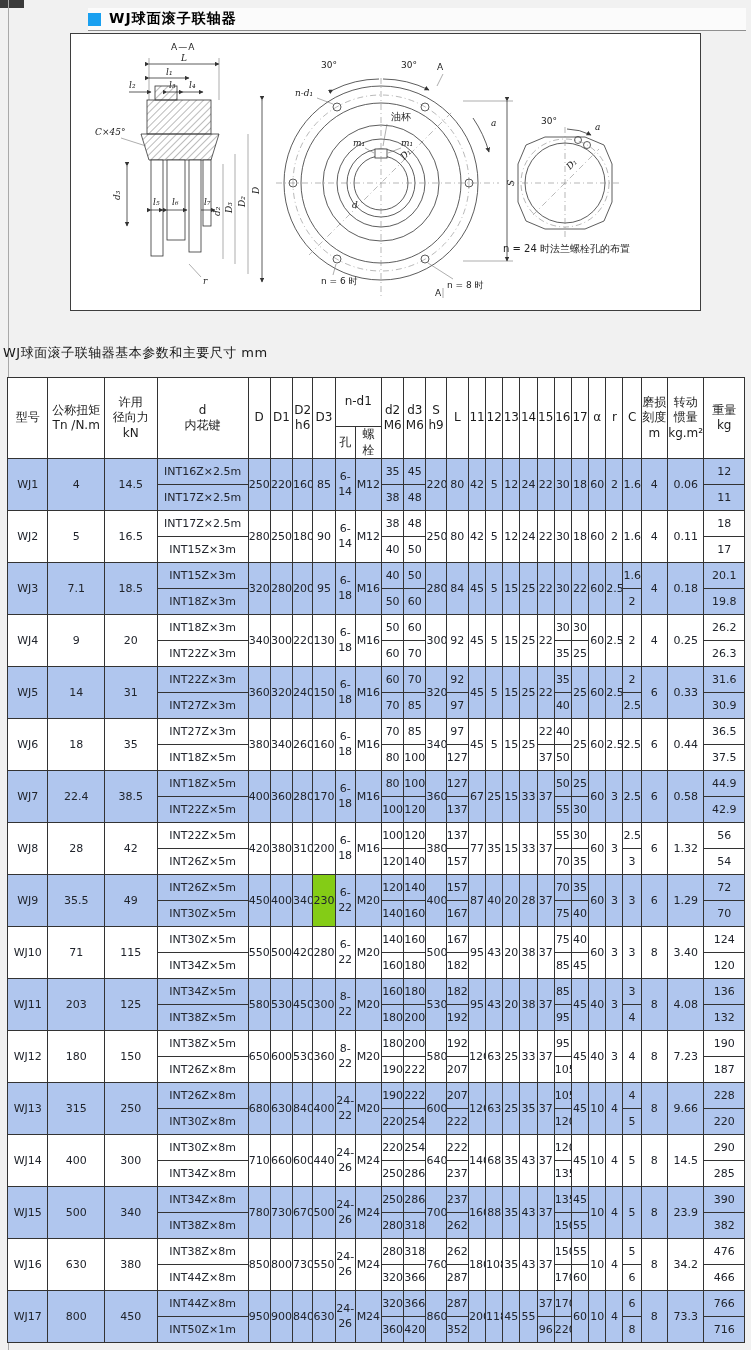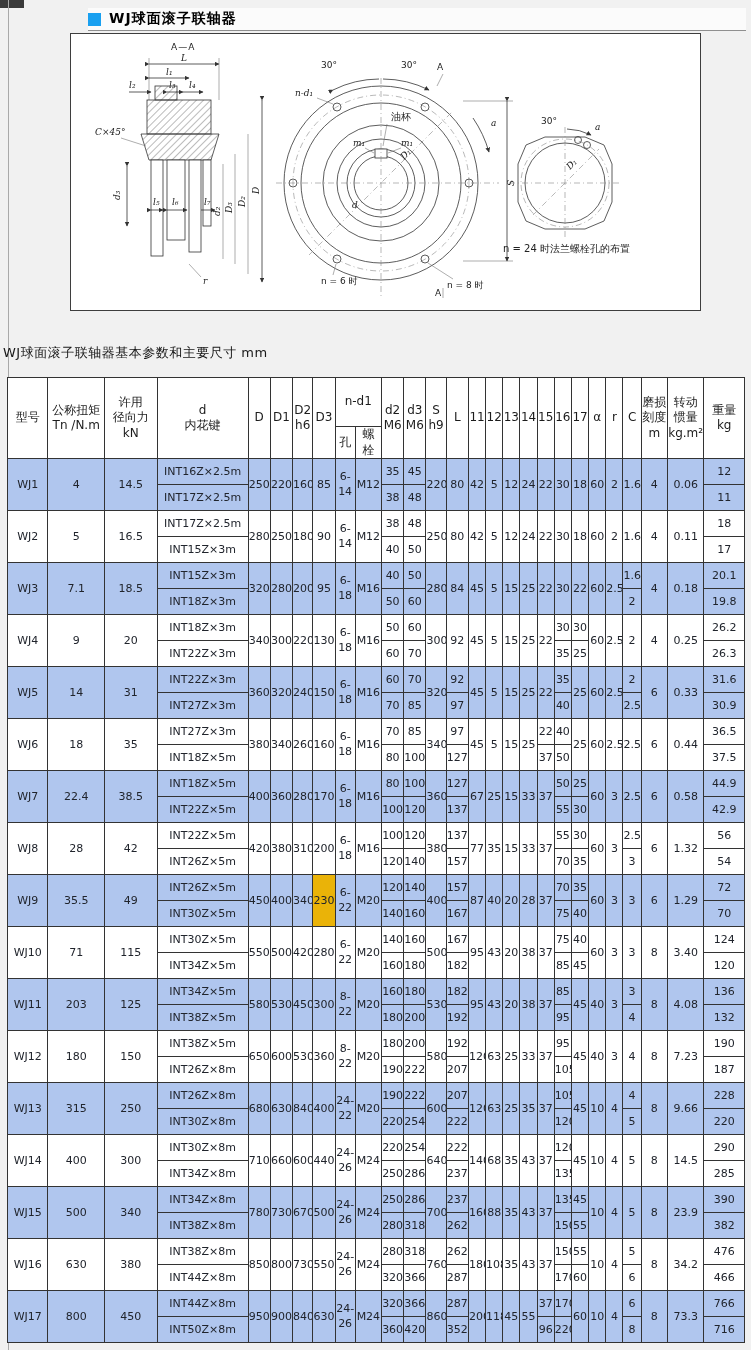--- a/index.html
+++ b/index.html
@@ -581,21 +581,21 @@
         <td>54</td>
       </tr>
       <tr>
         <td class="hl" rowspan="2" style="background: rgb(176, 198, 238);">WJ9</td>
         <td class="hl" rowspan="2" style="background: rgb(176, 198, 238);">35.5</td>
         <td class="hl" rowspan="2" style="background: rgb(176, 198, 238);">49</td>
         <td class="hl" style="background: rgb(176, 198, 238);">INT26Z×5m</td>
         <td class="hl" rowspan="2" style="background: rgb(176, 198, 238);">450</td>
         <td class="hl" rowspan="2" style="background: rgb(176, 198, 238);">400</td>
         <td class="hl" rowspan="2" style="background: rgb(176, 198, 238);">340</td>
-        <td class="hl" rowspan="2" style="background: #eab308;">230</td>
+        <td class="hl" rowspan="2" style="background: #84cc16;">230</td>
         <td class="hl" rowspan="2" style="background: rgb(176, 198, 238);">6-
 22</td>
         <td class="hl" rowspan="2" style="background: rgb(176, 198, 238);">M20</td>
         <td class="hl" style="background: rgb(176, 198, 238);">120</td>
         <td class="hl" style="background: rgb(176, 198, 238);">140</td>
         <td class="hl" rowspan="2" style="background: rgb(176, 198, 238);">400</td>
         <td class="hl" style="background: rgb(176, 198, 238);">157</td>
         <td class="hl" rowspan="2" style="background: rgb(176, 198, 238);">87</td>
         <td class="hl" rowspan="2" style="background: rgb(176, 198, 238);">40</td>
         <td class="hl" rowspan="2" style="background: rgb(176, 198, 238);">20</td>
@@ -915,21 +915,21 @@
         <td class="hl" style="background: rgb(176, 198, 238);">170</td>
         <td class="hl" rowspan="2" style="background: rgb(176, 198, 238);">60</td>
         <td class="hl" rowspan="2" style="background: rgb(176, 198, 238);">10</td>
         <td class="hl" rowspan="2" style="background: rgb(176, 198, 238);">4</td>
         <td class="hl" style="background: rgb(176, 198, 238);">6</td>
         <td class="hl" rowspan="2" style="background: rgb(176, 198, 238);">8</td>
         <td class="hl" rowspan="2" style="background: rgb(176, 198, 238);">73.3</td>
         <td class="hl" style="background: rgb(176, 198, 238);">766</td>
       </tr>
       <tr>
-        <td class="hl" style="background: rgb(176, 198, 238);">INT50Z×8m</td>
+        <td class="hl" style="background: rgb(176, 198, 238);">INT50Z×1m</td>
         <td class="hl" style="background: rgb(176, 198, 238);">360</td>
         <td class="hl" style="background: rgb(176, 198, 238);">420</td>
         <td class="hl" style="background: rgb(176, 198, 238); margin-left: 16px;">352</td>
         <td class="hl" style="background: rgb(176, 198, 238);">96</td>
         <td class="hl" style="background: rgb(176, 198, 238);">220</td>
         <td class="hl" style="background: rgb(176, 198, 238);">8</td>
         <td class="hl" style="background: rgb(176, 198, 238);">716</td>
       </tr>
     </tbody>
 </table>

